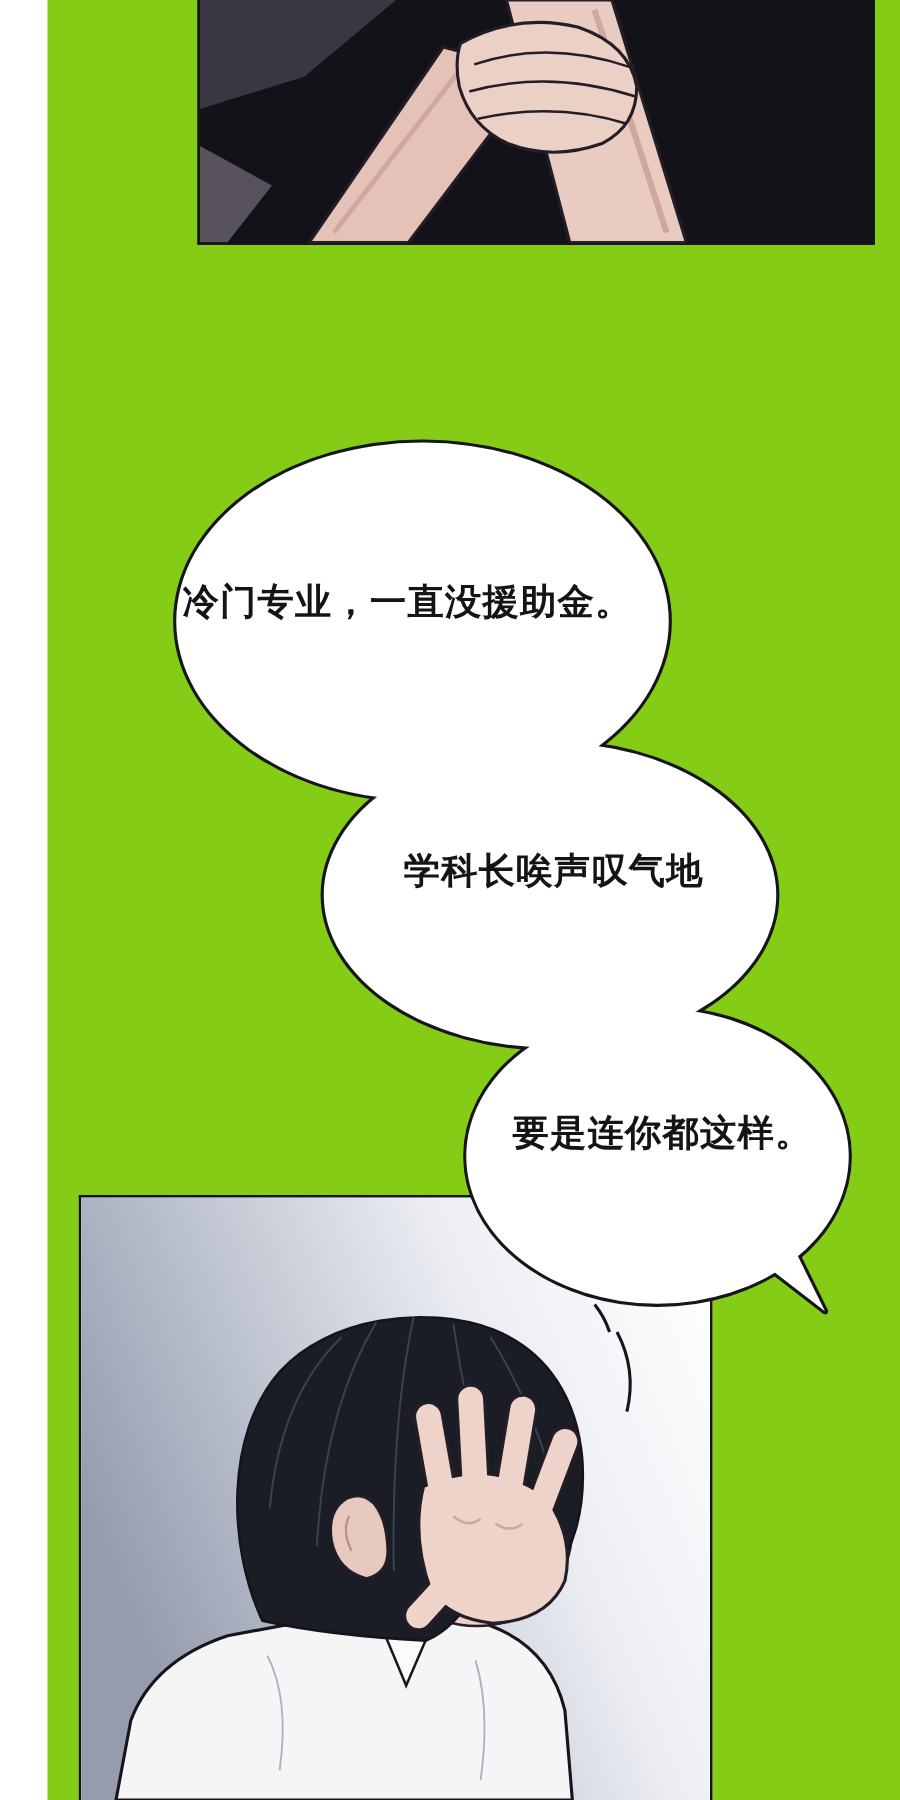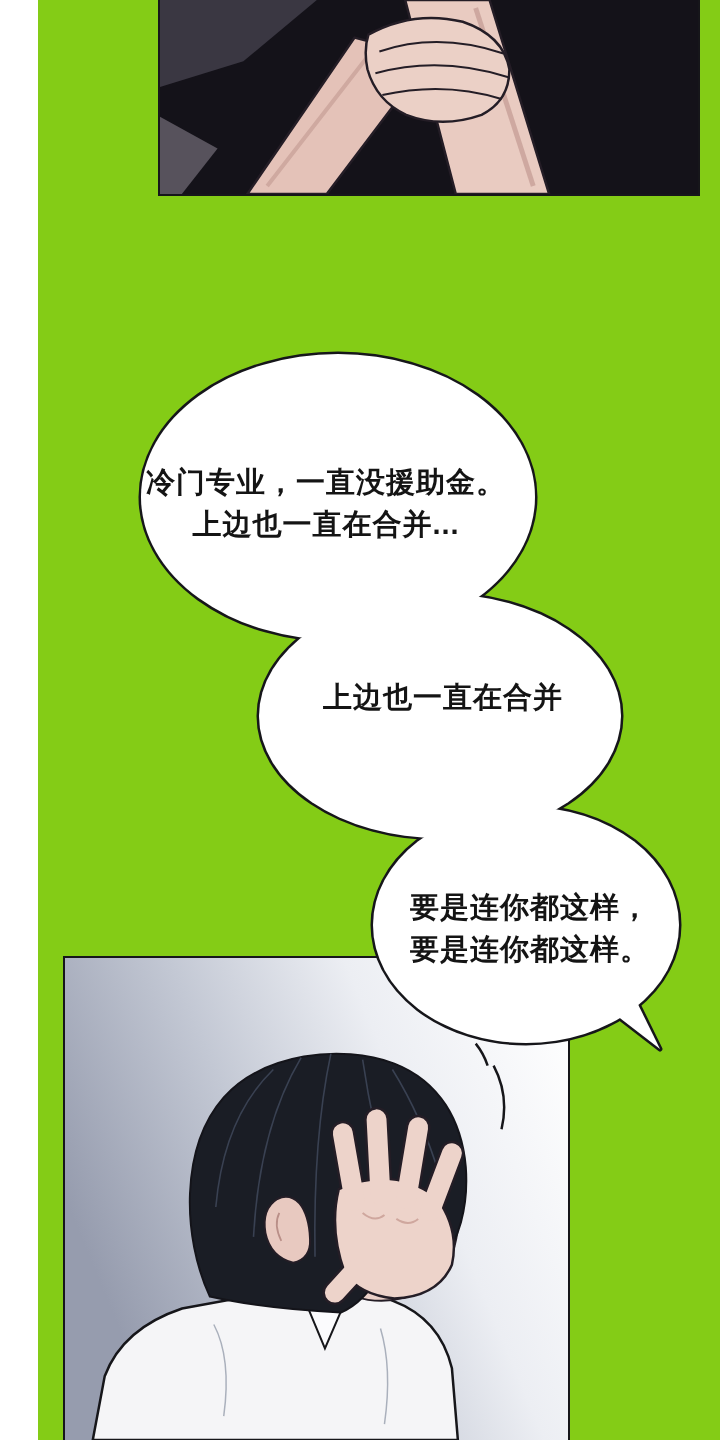--- a/index.html
+++ b/index.html
@@ -131,23 +131,21 @@
     <g fill="#ffffff" stroke="none">
       <path d="M552,995 L622,1049 L592,988 Z"></path>
       <ellipse cx="300" cy="497" rx="197" ry="143"></ellipse>
       <ellipse cx="402" cy="716" rx="181" ry="122"></ellipse>
       <ellipse cx="488" cy="925" rx="153" ry="118"></ellipse>
     </g>
   </svg>
 
   <div class="bubble-text bt1">
     <div>冷门专业，一直没援助金。</div>
-    <div>上边也一直在合并...</div>
   </div>
   <div class="bubble-text bt2">
-    <div>上边也一直在合并</div>
+    <div>学科长唉声叹气地</div>
   </div>
   <div class="bubble-text bt3">
-    <div>要是连你都这样，</div>
     <div>要是连你都这样。</div>
   </div>
 
 </div>
 
 </body></html>

